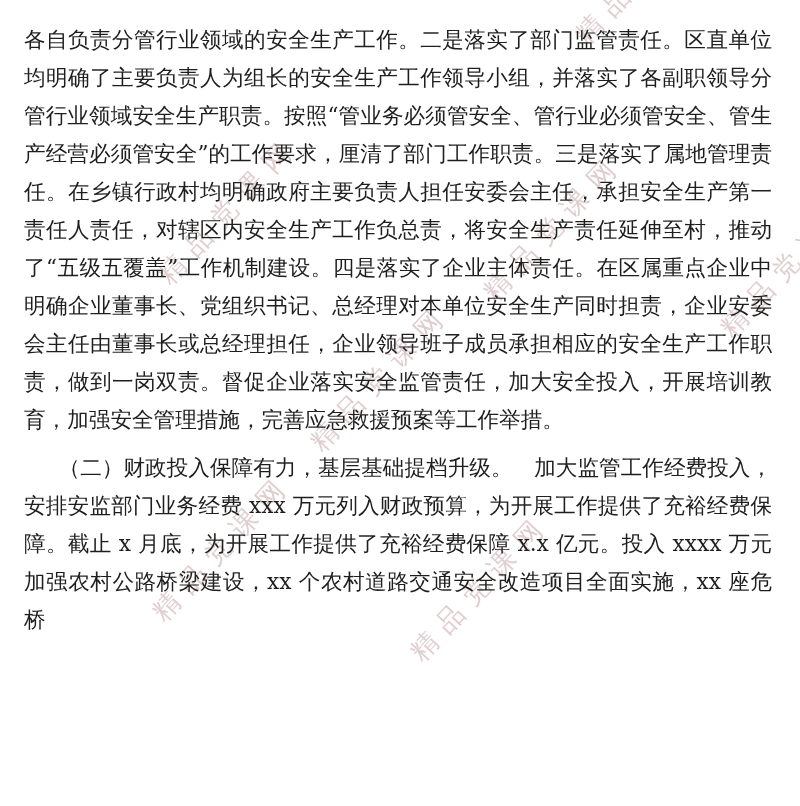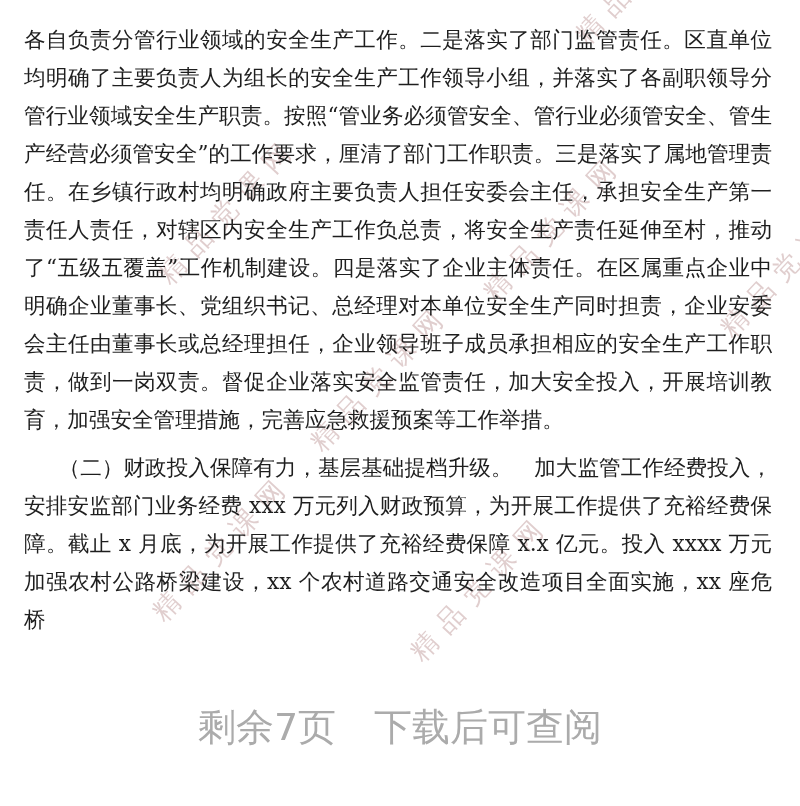--- a/index.html
+++ b/index.html
@@ -83,18 +83,14 @@
     <span class="watermark" style="left:385px; top:569px;">精品党课网</span>
     <span class="watermark" style="left:695px; top:245px;">精品党课网</span>
     <span class="watermark" style="left:550px; top:-48px;">精品党课网</span>
   </div>
 
   <div class="doc-body">
     <p class="para-continuation">各自负责分管行业领域的安全生产工作。二是落实了部门监管责任。区直单位均明确了主要负责人为组长的安全生产工作领导小组，并落实了各副职领导分管行业领域安全生产职责。按照“管业务必须管安全、管行业必须管安全、管生产经营必须管安全”的工作要求，厘清了部门工作职责。三是落实了属地管理责任。在乡镇行政村均明确政府主要负责人担任安委会主任，承担安全生产第一责任人责任，对辖区内安全生产工作负总责，将安全生产责任延伸至村，推动了“五级五覆盖”工作机制建设。四是落实了企业主体责任。在区属重点企业中明确企业董事长、党组织书记、总经理对本单位安全生产同时担责，企业安委会主任由董事长或总经理担任，企业领导班子成员承担相应的安全生产工作职责，做到一岗双责。督促企业落实安全监管责任，加大安全投入，开展培训教育，加强安全管理措施，完善应急救援预案等工作举措。</p>
     <p class="para-indent">（二）财政投入保障有力，基层基础提档升级。　加大监管工作经费投入，安排安监部门业务经费 xxx 万元列入财政预算，为开展工作提供了充裕经费保障。截止 x 月底，为开展工作提供了充裕经费保障 x.x 亿元。投入 xxxx 万元加强农村公路桥梁建设，xx 个农村道路交通安全改造项目全面实施，xx 座危桥</p>
   </div>
 
-  <div class="promo">
-    <span>剩余7页</span>
-    <span>下载后可查阅</span>
-  </div>
 
 </div>
 
 </body></html>

